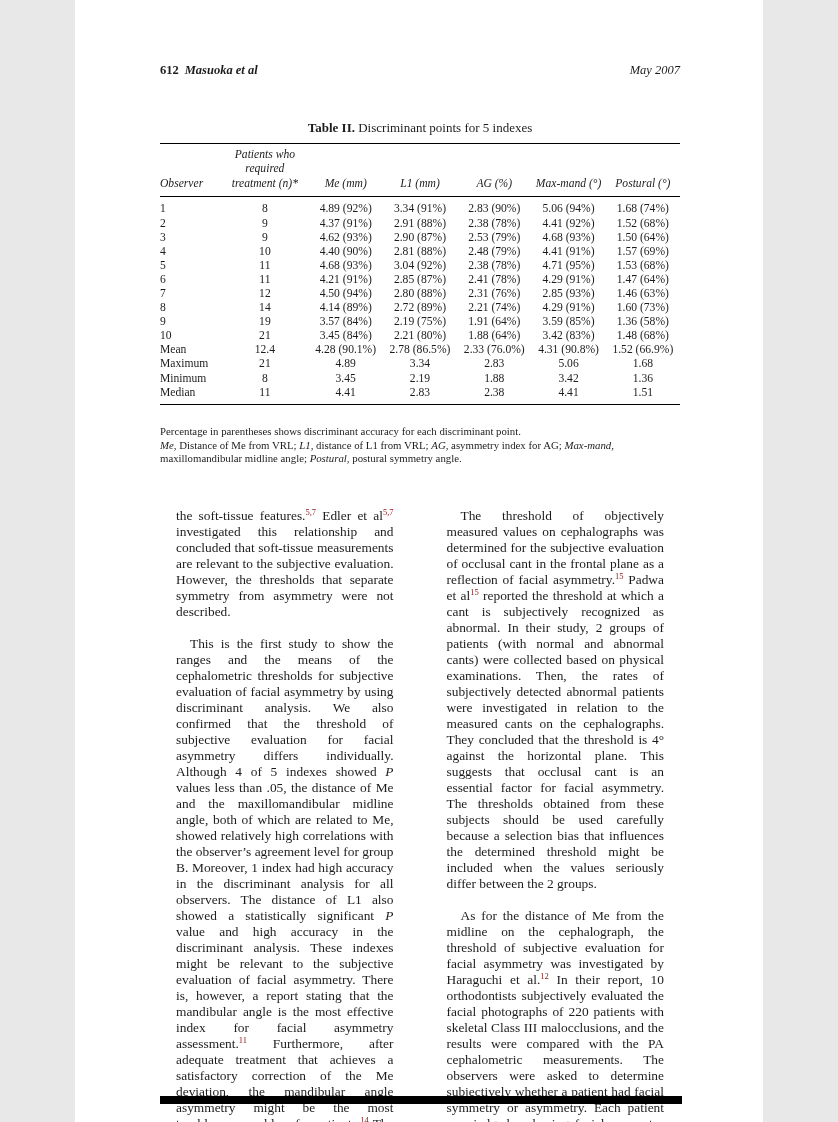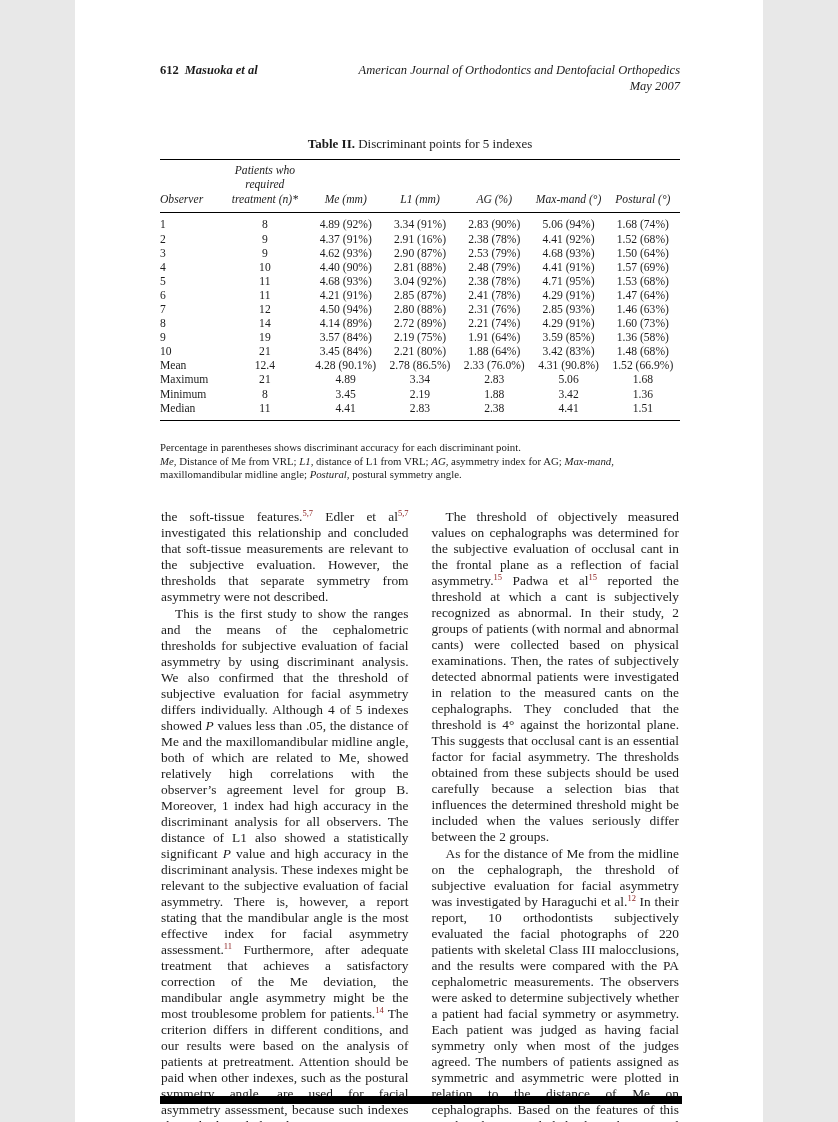--- a/index.html
+++ b/index.html
@@ -64,21 +64,21 @@
   .footnotes{ margin-top:20px; font-size:10.8px; line-height:13.8px; }
   .footnotes p{ margin:0; }
   
   .bodytext{
     display:flex; gap:21px;
     margin-top:26px;
     font-size:13.4px; line-height:16px;
     text-align:justify;
   }
   .bodytext .col{ flex:1 1 0; min-width:0; }
-  .bodytext p{ margin:1px; }
+  .bodytext p{ margin:16px; }
   .bodytext p.indent{ text-indent:14px; }
   sup{
     font-size:8.5px;
     line-height:0;
     vertical-align:super;
     color:var(--cite);
     font-style:normal;
   }
   i{ font-style:italic; }
   .bottom-rule{
@@ -91,21 +91,20 @@
 </head>
 <body>
 
 <div class="page">
 
   <div class="runhead">
     <div>
       <span class="pn">612</span><span class="au">Masuoka et al</span>
     </div>
     <div class="jr">
-      <div>American Journal of Orthodontics and Dentofacial Orthopedics</div>
       <div>May 2007</div>
     </div>
   </div>
 
   <div class="caption">
     <span class="cap-label">Table II.</span>
     <span>Discriminant points for 5 indexes</span>
   </div>
 
   <table>
@@ -137,21 +136,21 @@
           <td>4.89 (92%)</td>
           <td>3.34 (91%)</td>
           <td>2.83 (90%)</td>
           <td>5.06 (94%)</td>
           <td>1.68 (74%)</td>
         </tr>
         <tr>
           <td class="c-first">2</td>
           <td>9</td>
           <td>4.37 (91%)</td>
-          <td>2.91 (16%)</td>
+          <td>2.91 (88%)</td>
           <td>2.38 (78%)</td>
           <td>4.41 (92%)</td>
           <td>1.52 (68%)</td>
         </tr>
         <tr>
           <td class="c-first">3</td>
           <td>9</td>
           <td>4.62 (93%)</td>
           <td>2.90 (87%)</td>
           <td>2.53 (79%)</td>

